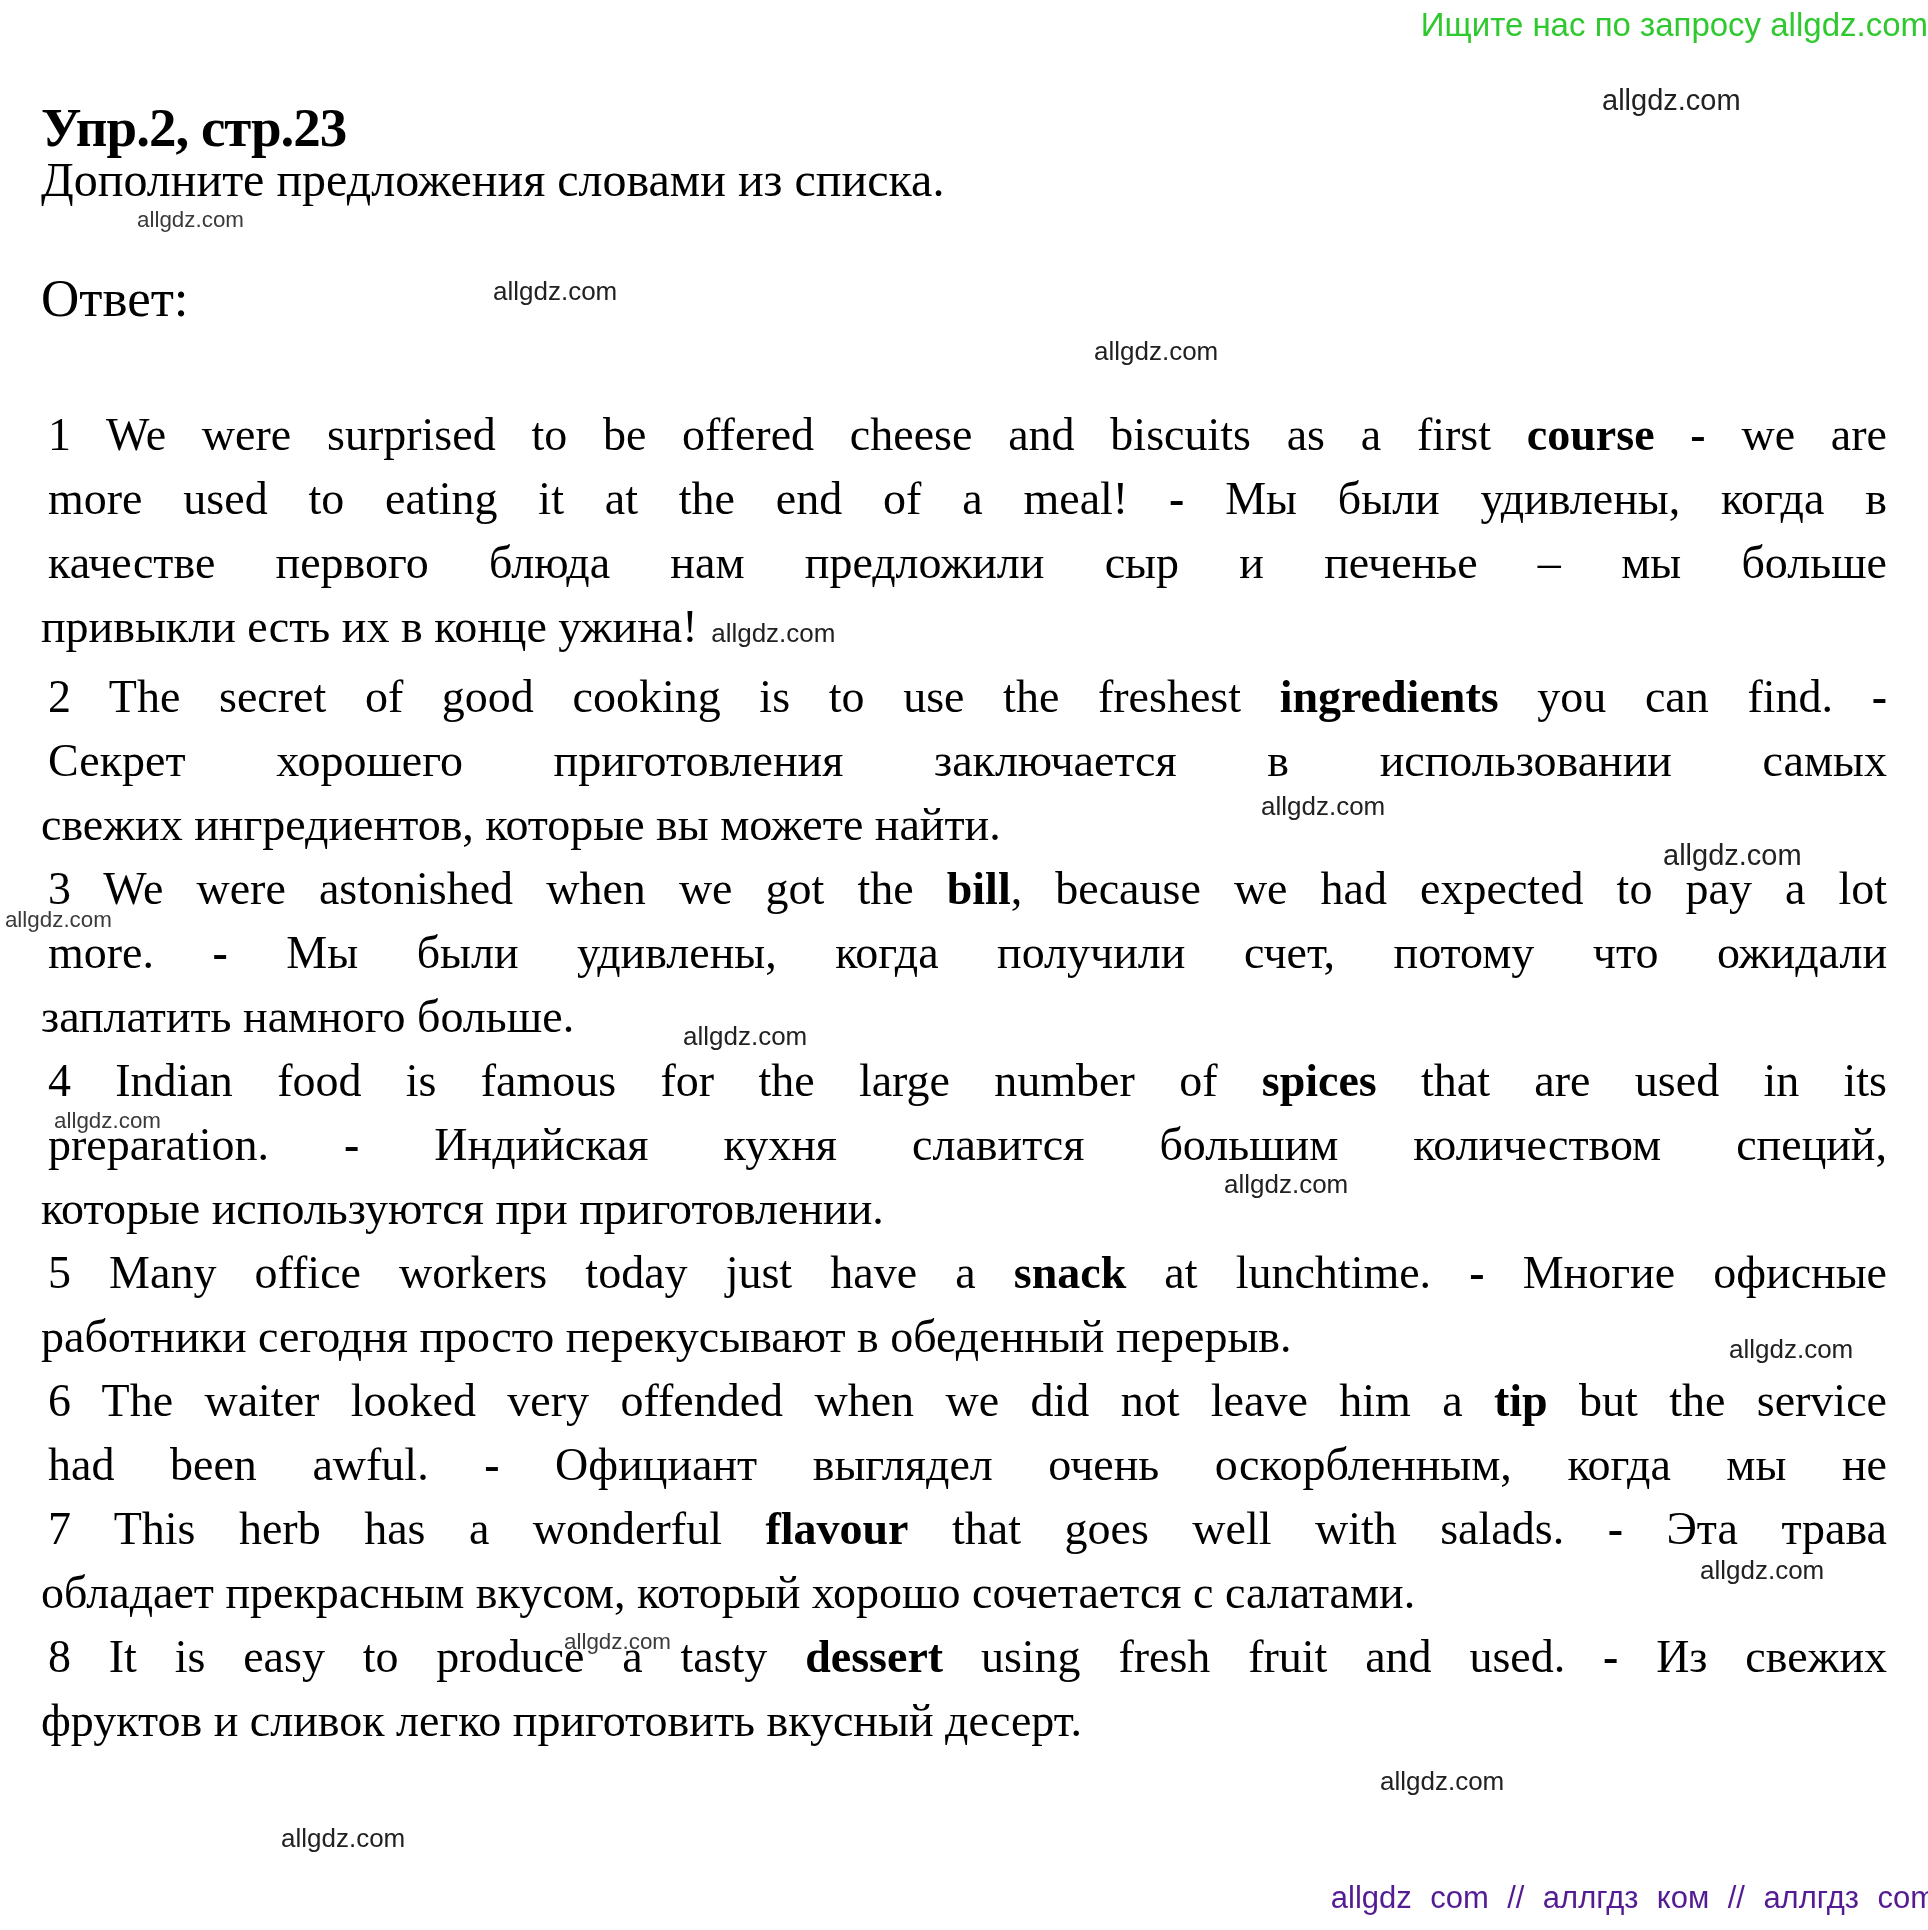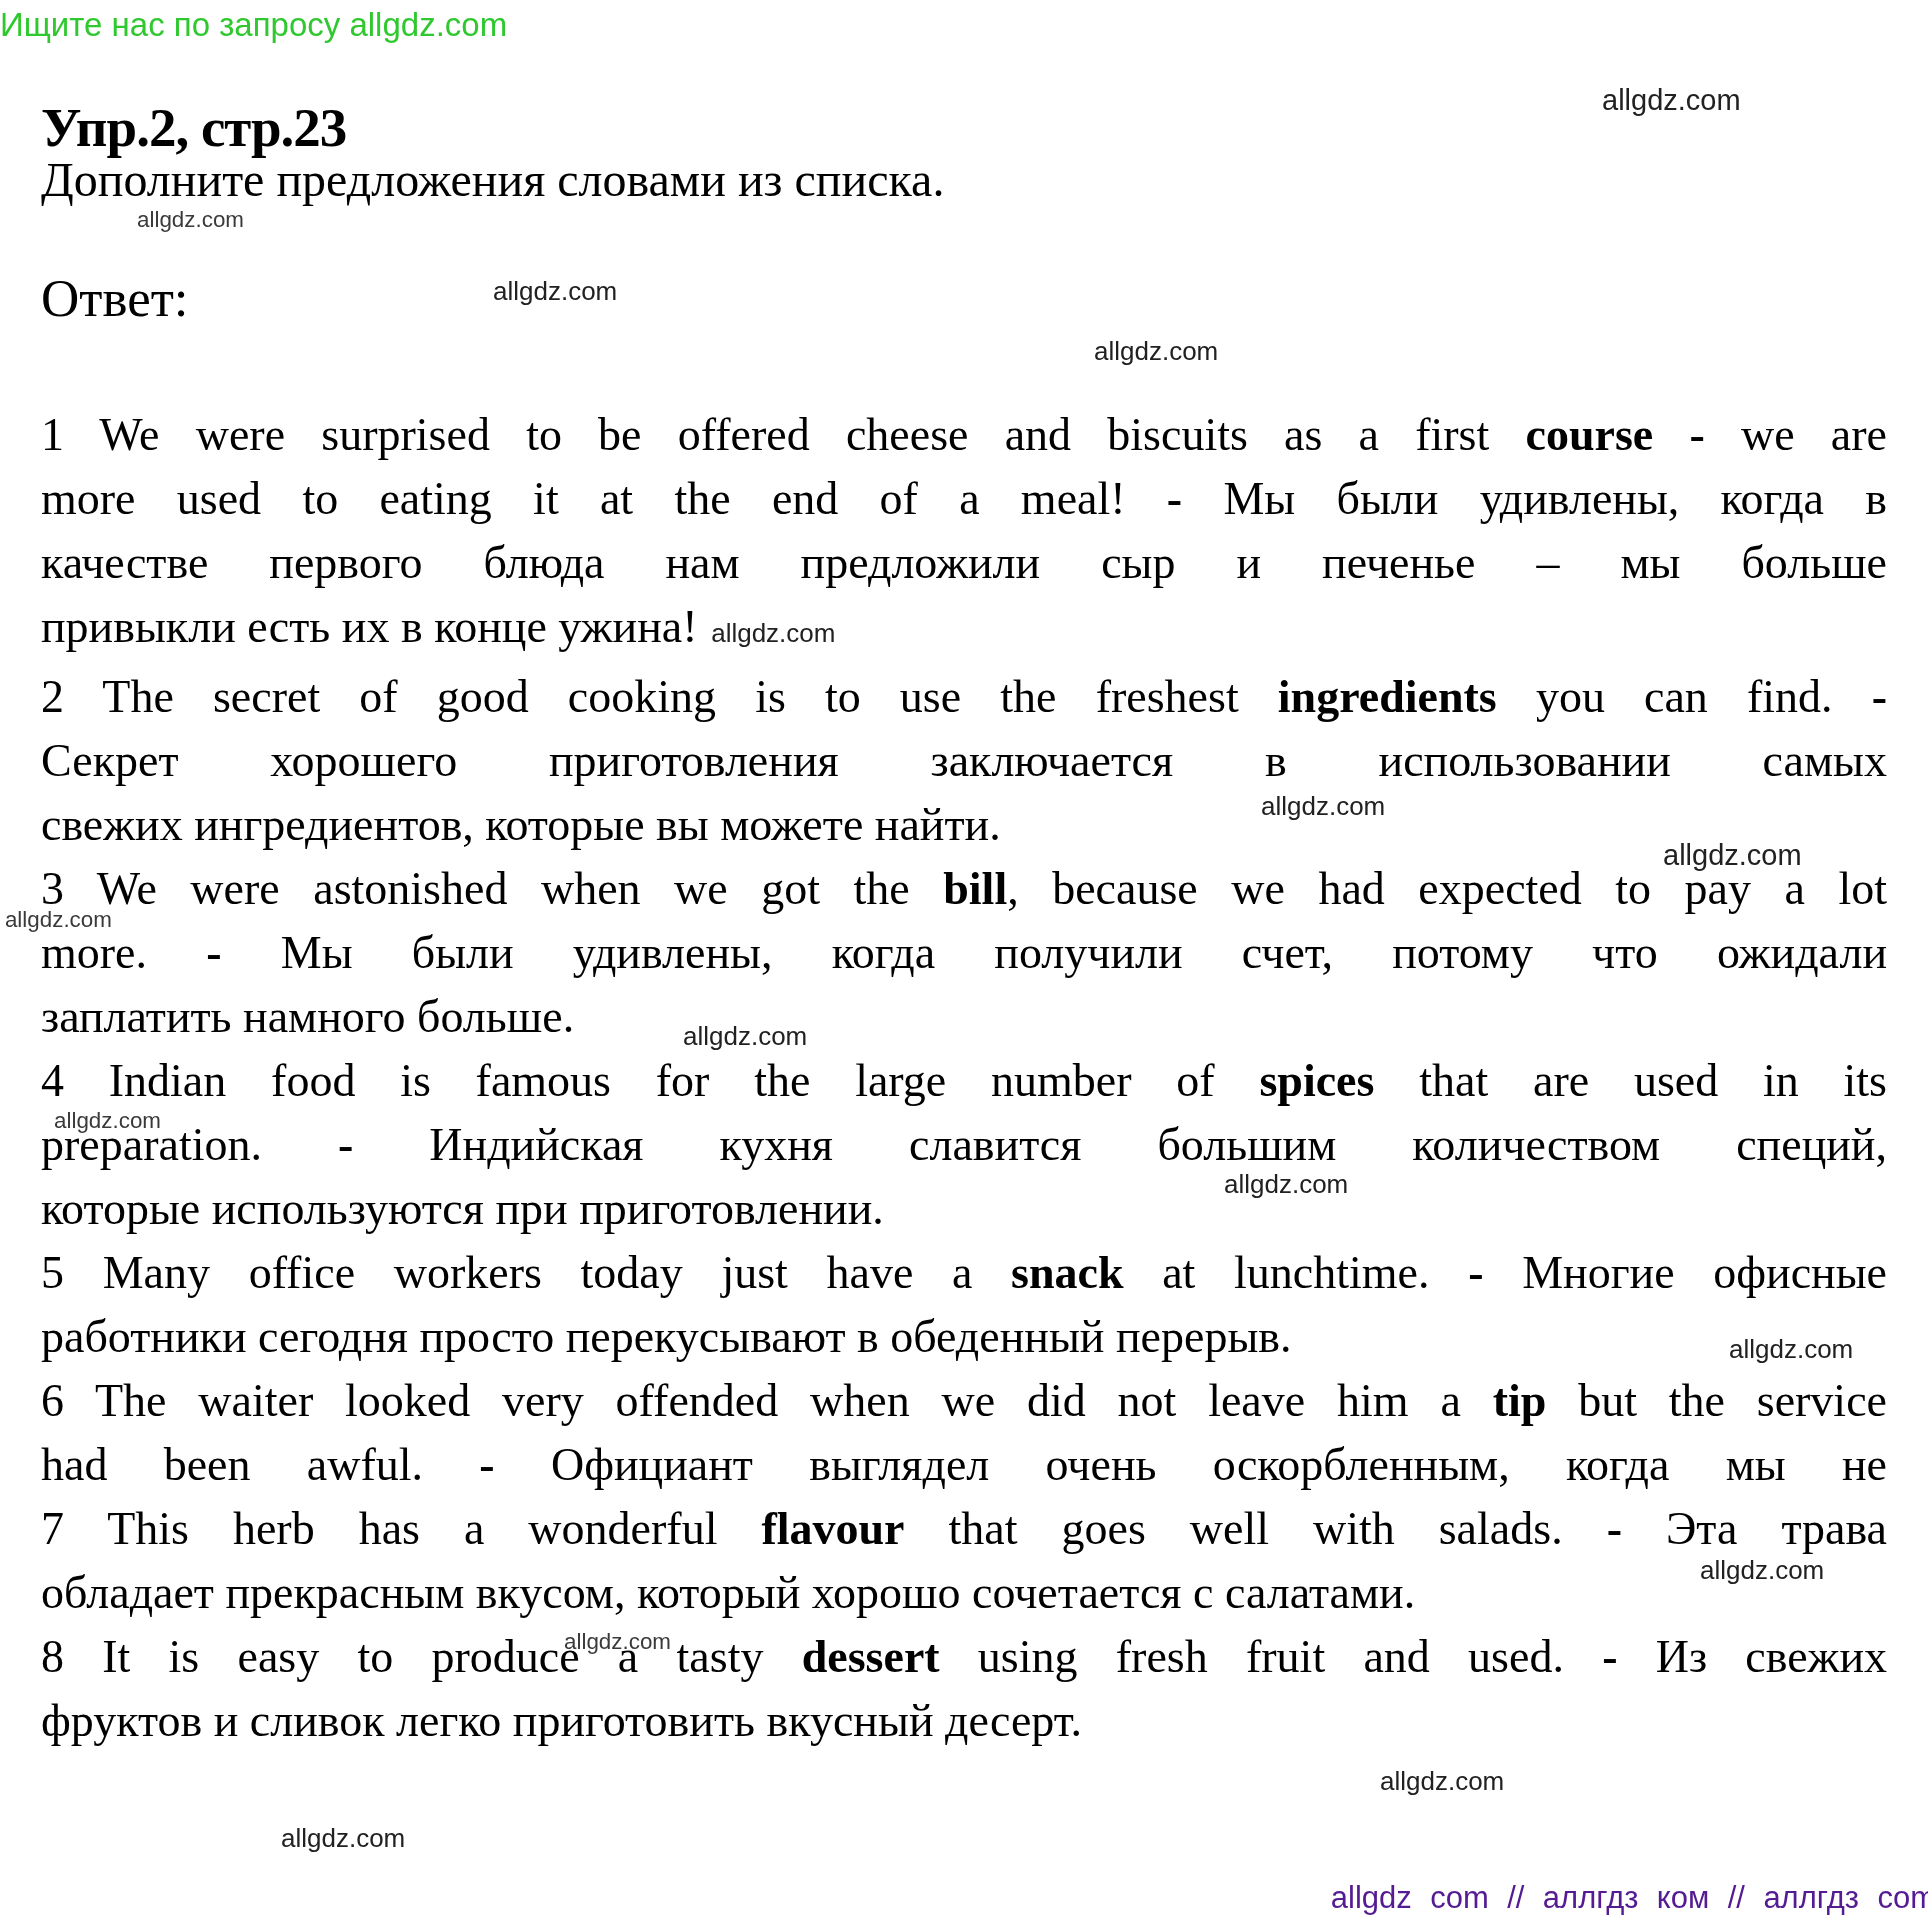--- a/index.html
+++ b/index.html
@@ -5,21 +5,21 @@
   html,body{margin:0;padding:0;}
   body{
     width:1928px;height:1931px;position:relative;overflow:hidden;
     background:#ffffff;
     font-family:"Liberation Serif","DejaVu Serif",serif;
     color:#000;
   }
   
   .banner-top{
     position:absolute;top:5.9px;left:0;width:100%;
-    text-align:left;
+    text-align:right;
     font-family:"Liberation Sans","DejaVu Sans",sans-serif;
     font-size:33px;line-height:37px;
     color:var(--banner-green,#2fc82f);
     font-weight:400;
   }
   
   .ex-title{
     position:absolute;left:41px;top:74px;
     font-size:55px;font-weight:700;line-height:59px;
     letter-spacing:-1px;
@@ -36,21 +36,21 @@
   
   .answers{
     position:absolute;left:41px;top:403px;width:1846px;
     font-size:46px;
   }
   .answers .line{
     line-height:64px;
     text-align:justify;
     white-space:normal;
   }
-  .answers .line.jl{ text-align-last:justify; }
+  .answers .line.jl{ text-align-last:justify;margin-left:7px; }
   .answers .line b{ font-weight:700; }
   .wm-inline{
     font-family:"Liberation Sans","DejaVu Sans",sans-serif;
     font-size:26px;
     color:var(--wm-gray,#212121);
     margin-left:13.7px;
     letter-spacing:0;
   }
   
   .wm{

